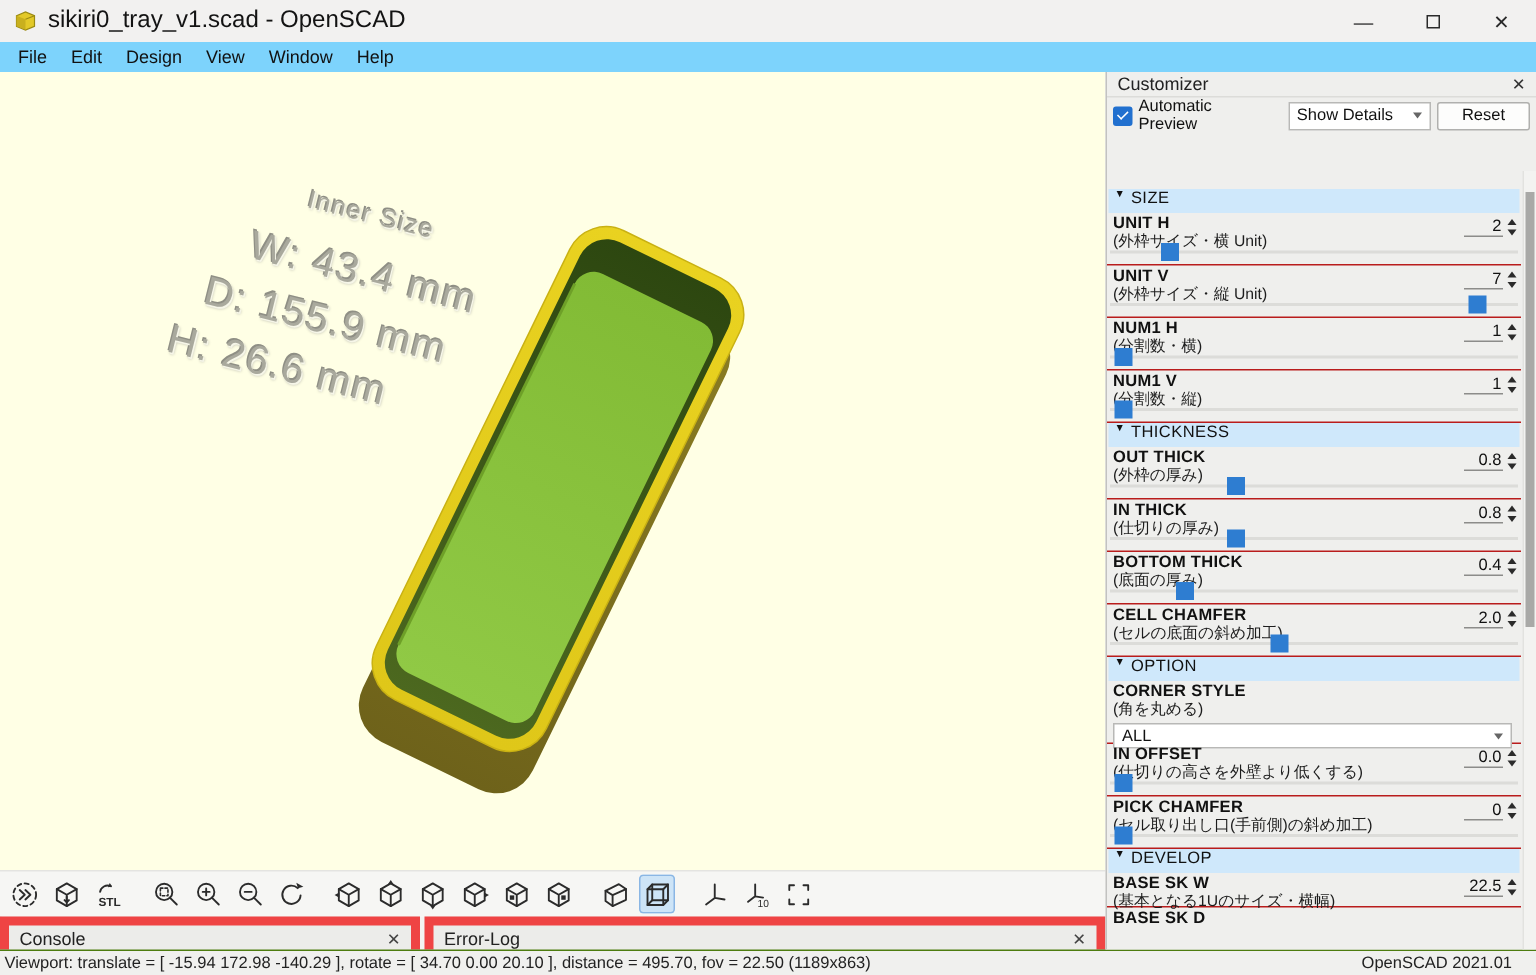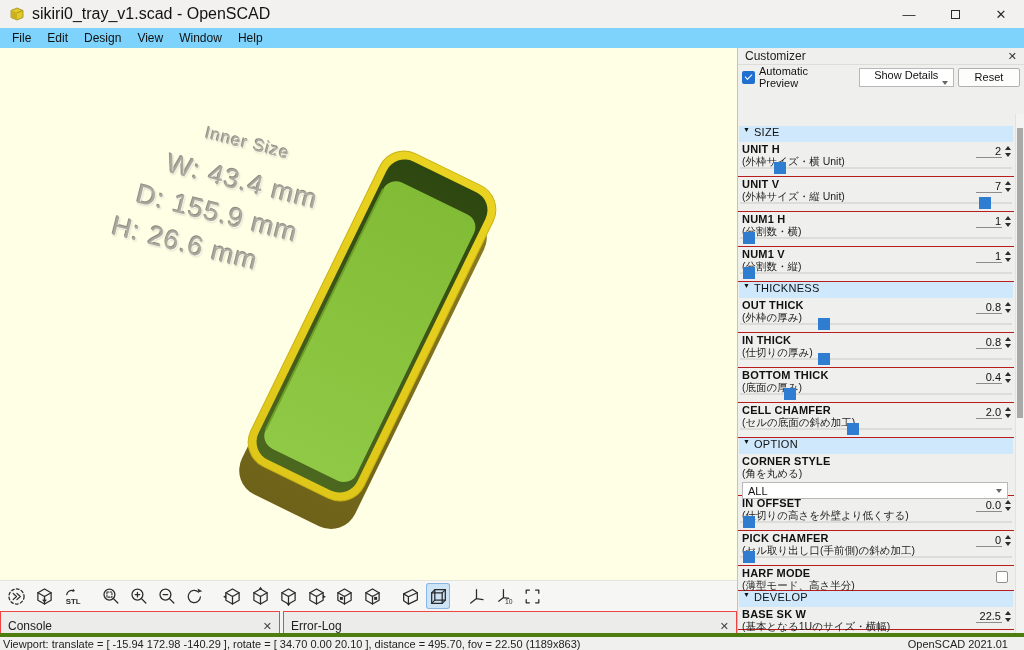--- a/index.html
+++ b/index.html
@@ -38,29 +38,29 @@
   #toolbar { position:absolute; top:580px; left:0; width:737px; height:31px; background:#f6f6f4;
              border-top:1px solid #e4e4e1; display:flex; align-items:center; padding-left:4px; }
   .tb-btn { width:24px; height:26px; display:flex; align-items:center; justify-content:center;
             margin-right:4px; border-radius:3px; }
   .tb-btn:nth-child(4), .tb-btn:nth-child(8), .tb-btn:nth-child(14), .tb-btn:nth-child(16) { margin-left:10px; }
   .tb-btn.active { background:#cde4f7; box-shadow:inset 0 0 0 1px #8ab6e4; }
   .tb-btn svg { display:block; }
 
   
   #consolebar { position:absolute; top:611px; left:0; width:737px; height:22px; display:flex; gap:3px; background:#f4f4f2; }
-  .dock-tab { background:#ececea; border:1px solid #ef4444; height:30px; display:flex; align-items:center; padding:0 7px;text-align:right; }
+  .dock-tab { background:#ececea; border:6px solid #ef4444; height:30px; display:flex; align-items:center; padding:0 7px;text-align:right; }
   .dock-tab .dock-label { font-size:12px; color:#222; }
   .dock-tab .dock-close { margin-left:auto; font-size:11px; color:#444; }
   #console-pane { width:280px; }
   #errorlog-pane { flex:1; }
 
   
   #statusbar { position:absolute; top:633px; left:0; width:1024px; height:17px; background:#f0f0ee;
-               border-top:4px solid #4d7c0f; display:flex; align-items:center; font-size:11px; color:#222; }
+               border-top:1px solid #4d7c0f; display:flex; align-items:center; font-size:11px; color:#222; }
   #statusbar .sb-left { padding-left:3px; white-space:nowrap; }
   #statusbar .sb-right { margin-left:auto; padding-right:16px; white-space:nowrap;text-align:right; }
 
   
   #customizer { position:absolute; top:48px; left:737px; width:287px; height:585px;
                 background:#efefed; border-left:1px solid #c2c2c0; overflow:hidden; }
   .cz-title { height:17px; display:flex; align-items:center; padding:0 7px; font-size:12px; color:#222;
               border-bottom:1px solid #dcdcd9; }
   .cz-title .cz-close { margin-left:auto; font-size:11px; color:#333; }
   .cz-row { height:24px; display:flex; align-items:center; gap:4px; padding:0 4px; }
@@ -313,21 +313,21 @@
   </div>
 
   <div id="customizer">
     <div class="cz-title">
       <span>Customizer</span>
       <span class="cz-close">✕</span>
     </div>
     <div class="cz-row">
       <span class="checkbox"></span>
       <span class="cz-label">Automatic Preview</span>
-      <span class="combo" style="width:103px; margin-left:12px;flex-direction:column;">
+      <span class="combo" style="width:103px; margin-left:12px;">
         <span>Show Details</span>
         <span class="chev"></span>
       </span>
       <span class="btn" style="width:66px;">Reset</span>
     </div>
     <div id="cz-list">
         <div class="cz-sec">
           <span class="sec-arrow">▼</span>
           <span class="sec-title">SIZE</span>
         </div>
@@ -490,25 +490,20 @@
             <span class="p-arrows">
               <i class="up"></i>
               <i class="down"></i>
             </span>
           </div>
           <div class="p-slider">
             <div class="p-track"></div>
             <div class="p-handle" style="left:calc(0.01 * (100% - 12px));"></div>
           </div>
         </div>
-        <div class="cz-param cz-checkbox">
-          <div class="p-name">HARF MODE</div>
-          <div class="p-desc">(薄型モード、高さ半分)</div>
-          <span class="p-checkbox"></span>
-        </div>
         <div class="cz-sec">
           <span class="sec-arrow">▼</span>
           <span class="sec-title">DEVELOP</span>
         </div>
         <div class="cz-param cz-spin-nosl">
           <div class="p-name">BASE SK W</div>
           <div class="p-desc">(基本となる1Uのサイズ・横幅)</div>
           <div class="p-spin">
             <span class="p-val">22.5</span>
             <span class="p-arrows">

